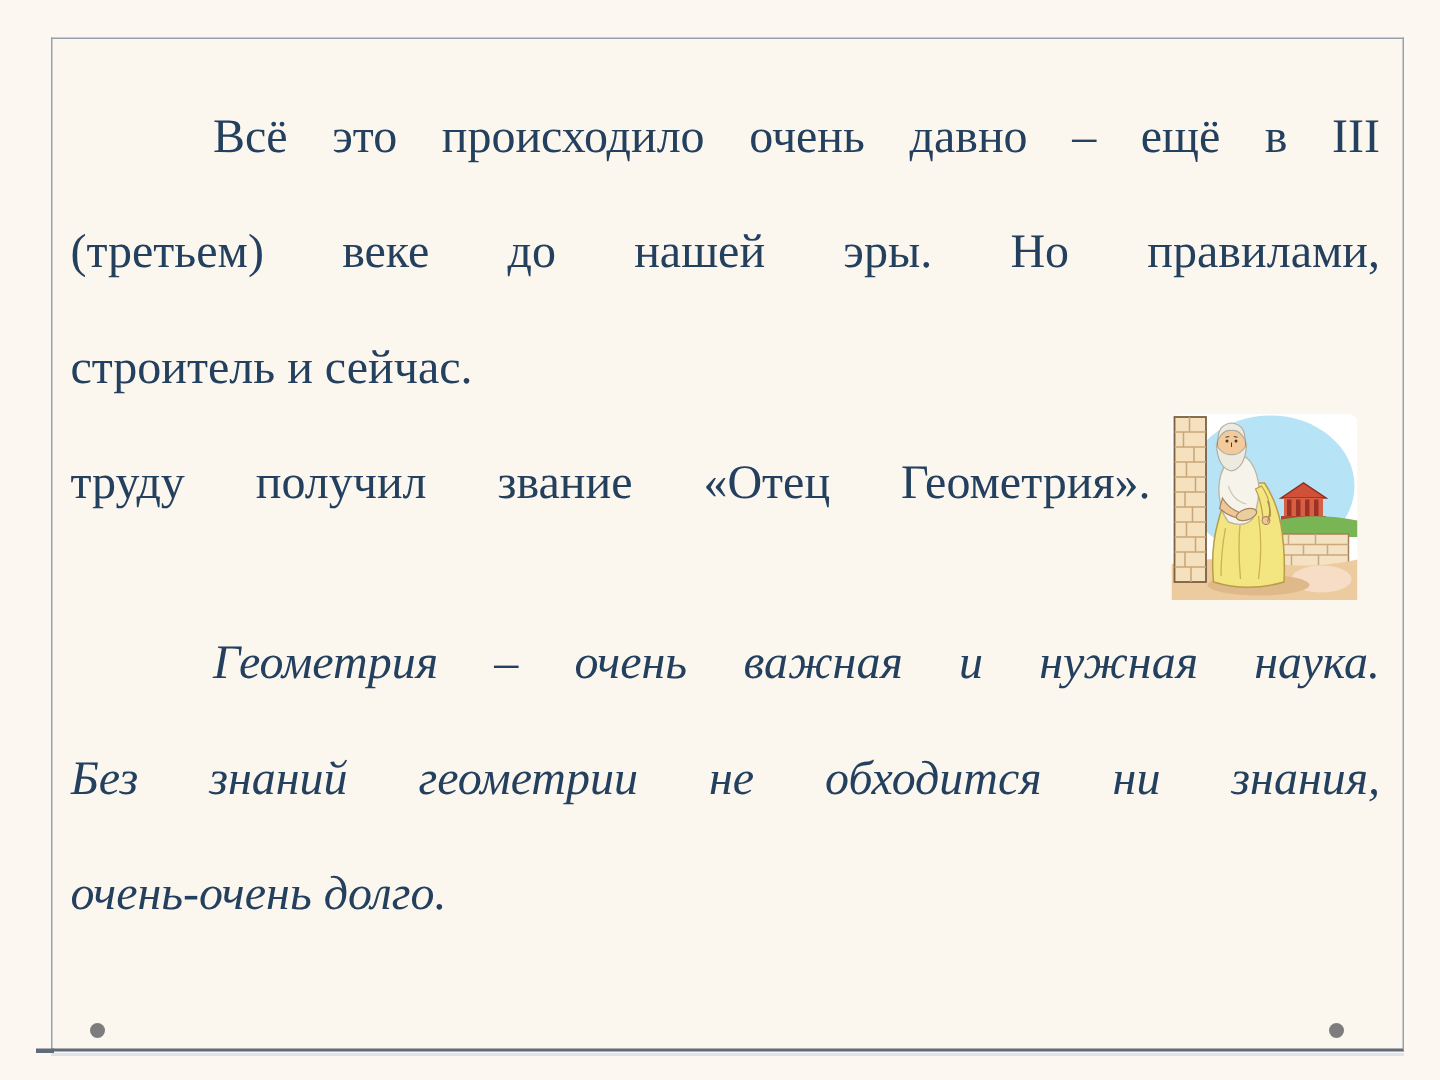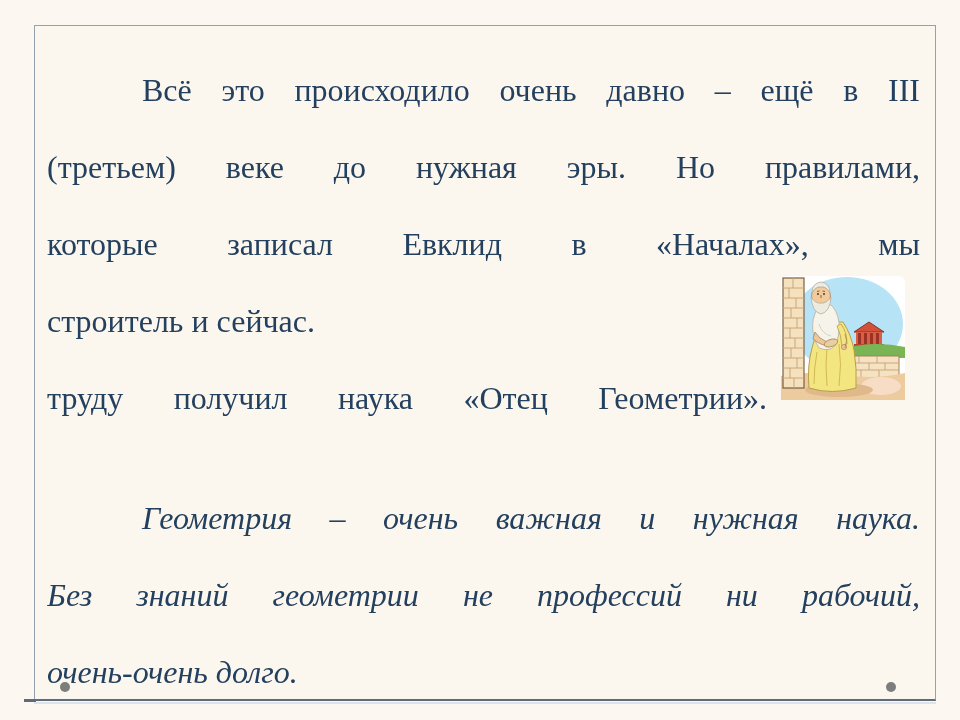--- a/index.html
+++ b/index.html
@@ -74,32 +74,31 @@
 <body>
 
 <div class="frame"></div>
 <div class="frame-ledge"></div>
 <div class="frame-shadow"></div>
 
 <div class="textblock">
 
   <div class="para para-1">
     <div class="line first">Всё это происходило очень давно – ещё в III</div>
-    <div class="line">(третьем) веке до нужная эры. Но правилами,</div>
-    <div class="line">которые записал Евклид в «Началах», мы</div>
+    <div class="line">(третьем) веке до нашей эры. Но правилами,</div>
     <div class="line last">строитель и сейчас.</div>
   </div>
 
   <div class="para para-2">
-    <div class="line last">труду получил наука «Отец Геометрии».</div>
+    <div class="line last">труду получил звание «Отец Геометрия».</div>
   </div>
 
   <div class="para para-3">
     <div class="line first">Геометрия – очень важная и нужная наука.</div>
-    <div class="line">Без знаний геометрии не профессий ни рабочий,</div>
+    <div class="line">Без знаний геометрии не обходится ни знания,</div>
     <div class="line last">очень-очень долго.</div>
   </div>
 
 </div>
 
 <svg class="illustration" viewBox="0 0 124 124" xmlns="http://www.w3.org/2000/svg">
 
   <rect x="0" y="0" width="124" height="124" rx="6" fill="#ffffff"></rect>
 
   <ellipse cx="66" cy="48" rx="56" ry="47" fill="#b7e3f7"></ellipse>

